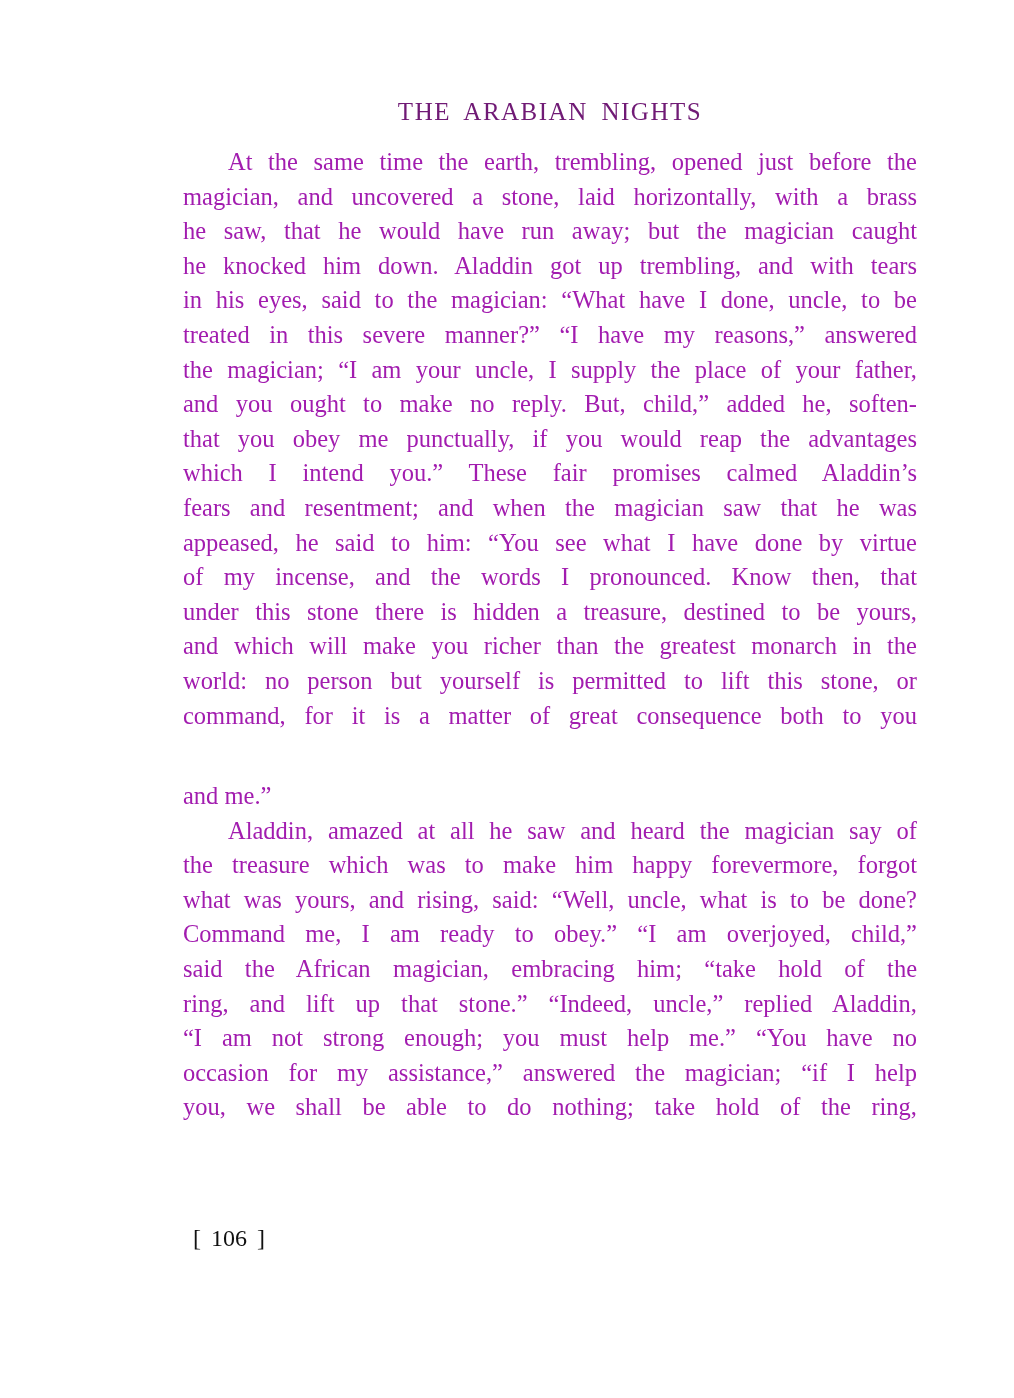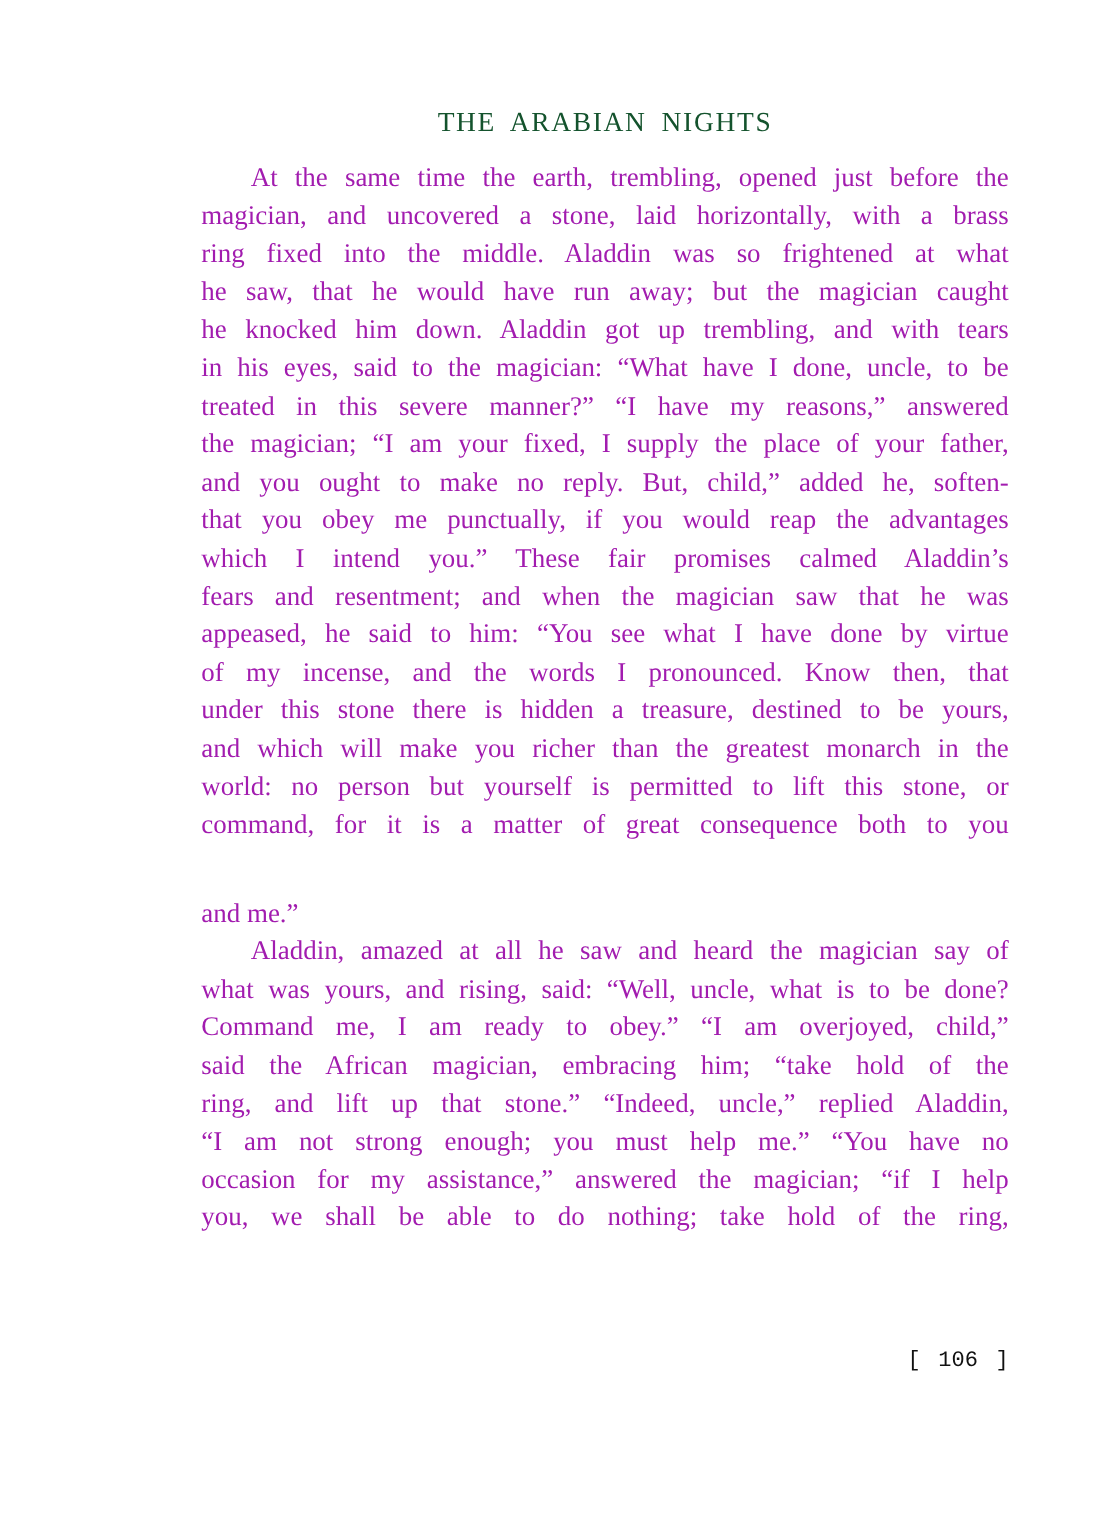--- a/index.html
+++ b/index.html
@@ -26,21 +26,21 @@
     .running-head {
       position: absolute;
       left: 183px;
       width: 734px;
       top: 96px;
       text-align: center;
       font-size: 25px;
       letter-spacing: 1.5px;
       word-spacing: 6px;
       line-height: 32px;
-      color: #14532d;
+      color: #701a75;
     }
     .body-text {
       position: absolute;
       left: 183px;
       top: 145px;
       width: 734px;
     }
     .line {
       display: block;
       height: 34.6px;
@@ -56,63 +56,62 @@
     }
     .line.last {
       text-align-last: left;
       margin-top: 46px;
     }
     .folio {
       position: absolute;
       left: 183px;
       width: 734px;
       top: 1222px;
-      text-align: right;
-      font-size: 20px;
+      text-align: left;
+      font-size: 24px;
       line-height: 32px;
       word-spacing: 4px;
       color: #111;
       padding-left: 10px;
       box-sizing: border-box;
-      font-family: Liberation Mono, monospace;
     }
   </style>
 </head>
 <body>
 
 <div class="page">
 
   <div class="running-head">THE ARABIAN NIGHTS</div>
 
   <div class="body-text">
 
     <div class="paragraph">
       <span class="line indent">At the same time the earth, trembling, opened just before the</span>
       <span class="line">magician, and uncovered a stone, laid horizontally, with a brass</span>
-      <span class="line">ring fixed into the middle.  Aladdin was so frightened at what</span>
       <span class="line">he saw, that he would have run away;  but the magician caught</span>
       <span class="line">he knocked him down.  Aladdin got up trembling, and with tears</span>
       <span class="line">in his eyes, said to the magician:  “What have I done, uncle, to be</span>
       <span class="line">treated in this severe manner?”   “I have my reasons,” answered</span>
-      <span class="line">the magician; “I am your fixed, I supply the place of your father,</span>
+      <span class="line">the magician; “I am your uncle, I supply the place of your father,</span>
       <span class="line">and you ought to make no reply.  But, child,” added he, soften-</span>
       <span class="line">that you obey me punctually, if you would reap the advantages</span>
       <span class="line">which I intend you.”  These fair promises calmed Aladdin’s</span>
       <span class="line">fears and resentment;  and when the magician saw that he was</span>
       <span class="line">appeased, he said to him:  “You see what I have done by virtue</span>
       <span class="line">of my incense, and the words I pronounced.  Know then, that</span>
       <span class="line">under this stone there is hidden a treasure, destined to be yours,</span>
       <span class="line">and which will make you richer than the greatest monarch in the</span>
       <span class="line">world:  no person but yourself is permitted to lift this stone, or</span>
       <span class="line">command, for it is a matter of great consequence both to you</span>
       <span class="line last">and me.”</span>
     </div>
 
     <div class="paragraph">
       <span class="line indent">Aladdin, amazed at all he saw and heard the magician say of</span>
+      <span class="line">the treasure which was to make him happy forevermore, forgot</span>
       <span class="line">what was yours, and rising, said:  “Well, uncle, what is to be done?</span>
       <span class="line">Command me, I am ready to obey.”   “I am overjoyed, child,”</span>
       <span class="line">said the African magician, embracing him;  “take hold of the</span>
       <span class="line">ring, and lift up that stone.”  “Indeed, uncle,” replied Aladdin,</span>
       <span class="line">“I am not strong enough;  you must help me.”   “You have no</span>
       <span class="line">occasion for my assistance,” answered the magician;  “if I help</span>
       <span class="line">you, we shall be able to do nothing;  take hold of the ring,</span>
     </div>
 
   </div>

